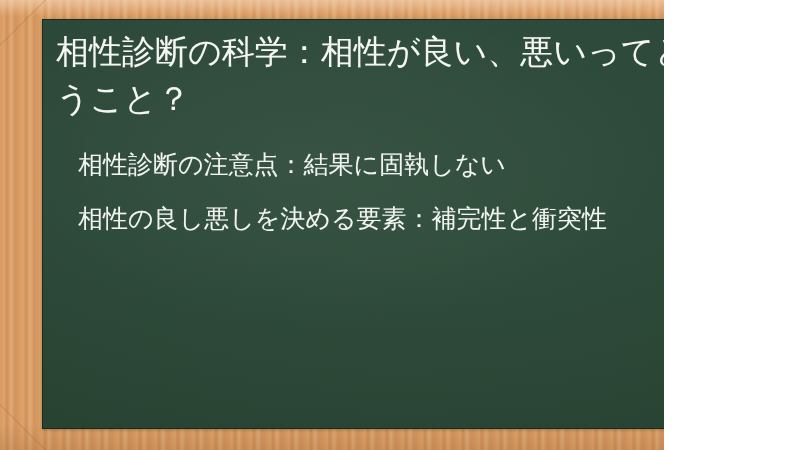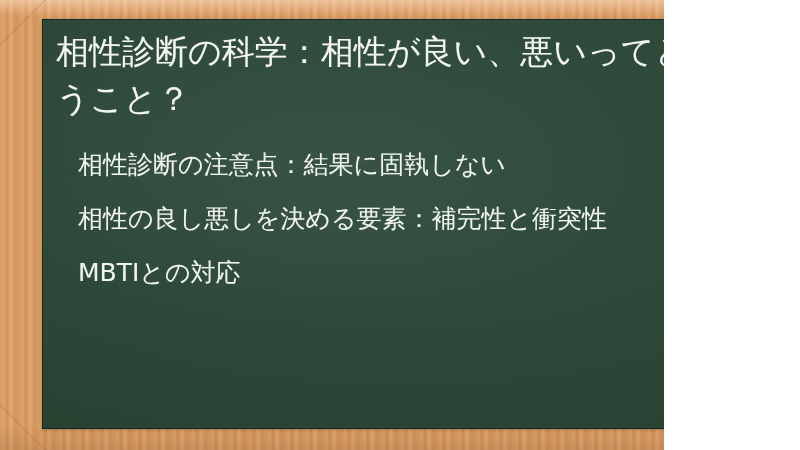--- a/index.html
+++ b/index.html
@@ -155,21 +155,20 @@
   <div class="board">
     <div class="board-inner-glow"></div>
 
     <div class="board-text">
 
       <div class="title">相性診断の科学：相性が良い、悪いってどういうこと？</div>
 
       <ul class="list">
         <li class="list-item">相性診断の注意点：結果に固執しない</li>
         <li class="list-item">相性の良し悪しを決める要素：補完性と衝突性</li>
-        <li class="list-item">MBTIとの対応</li>
       </ul>
 
     </div>
   </div>
 
   <div class="chalk"></div>
 
 </div>
 
 </body></html>

